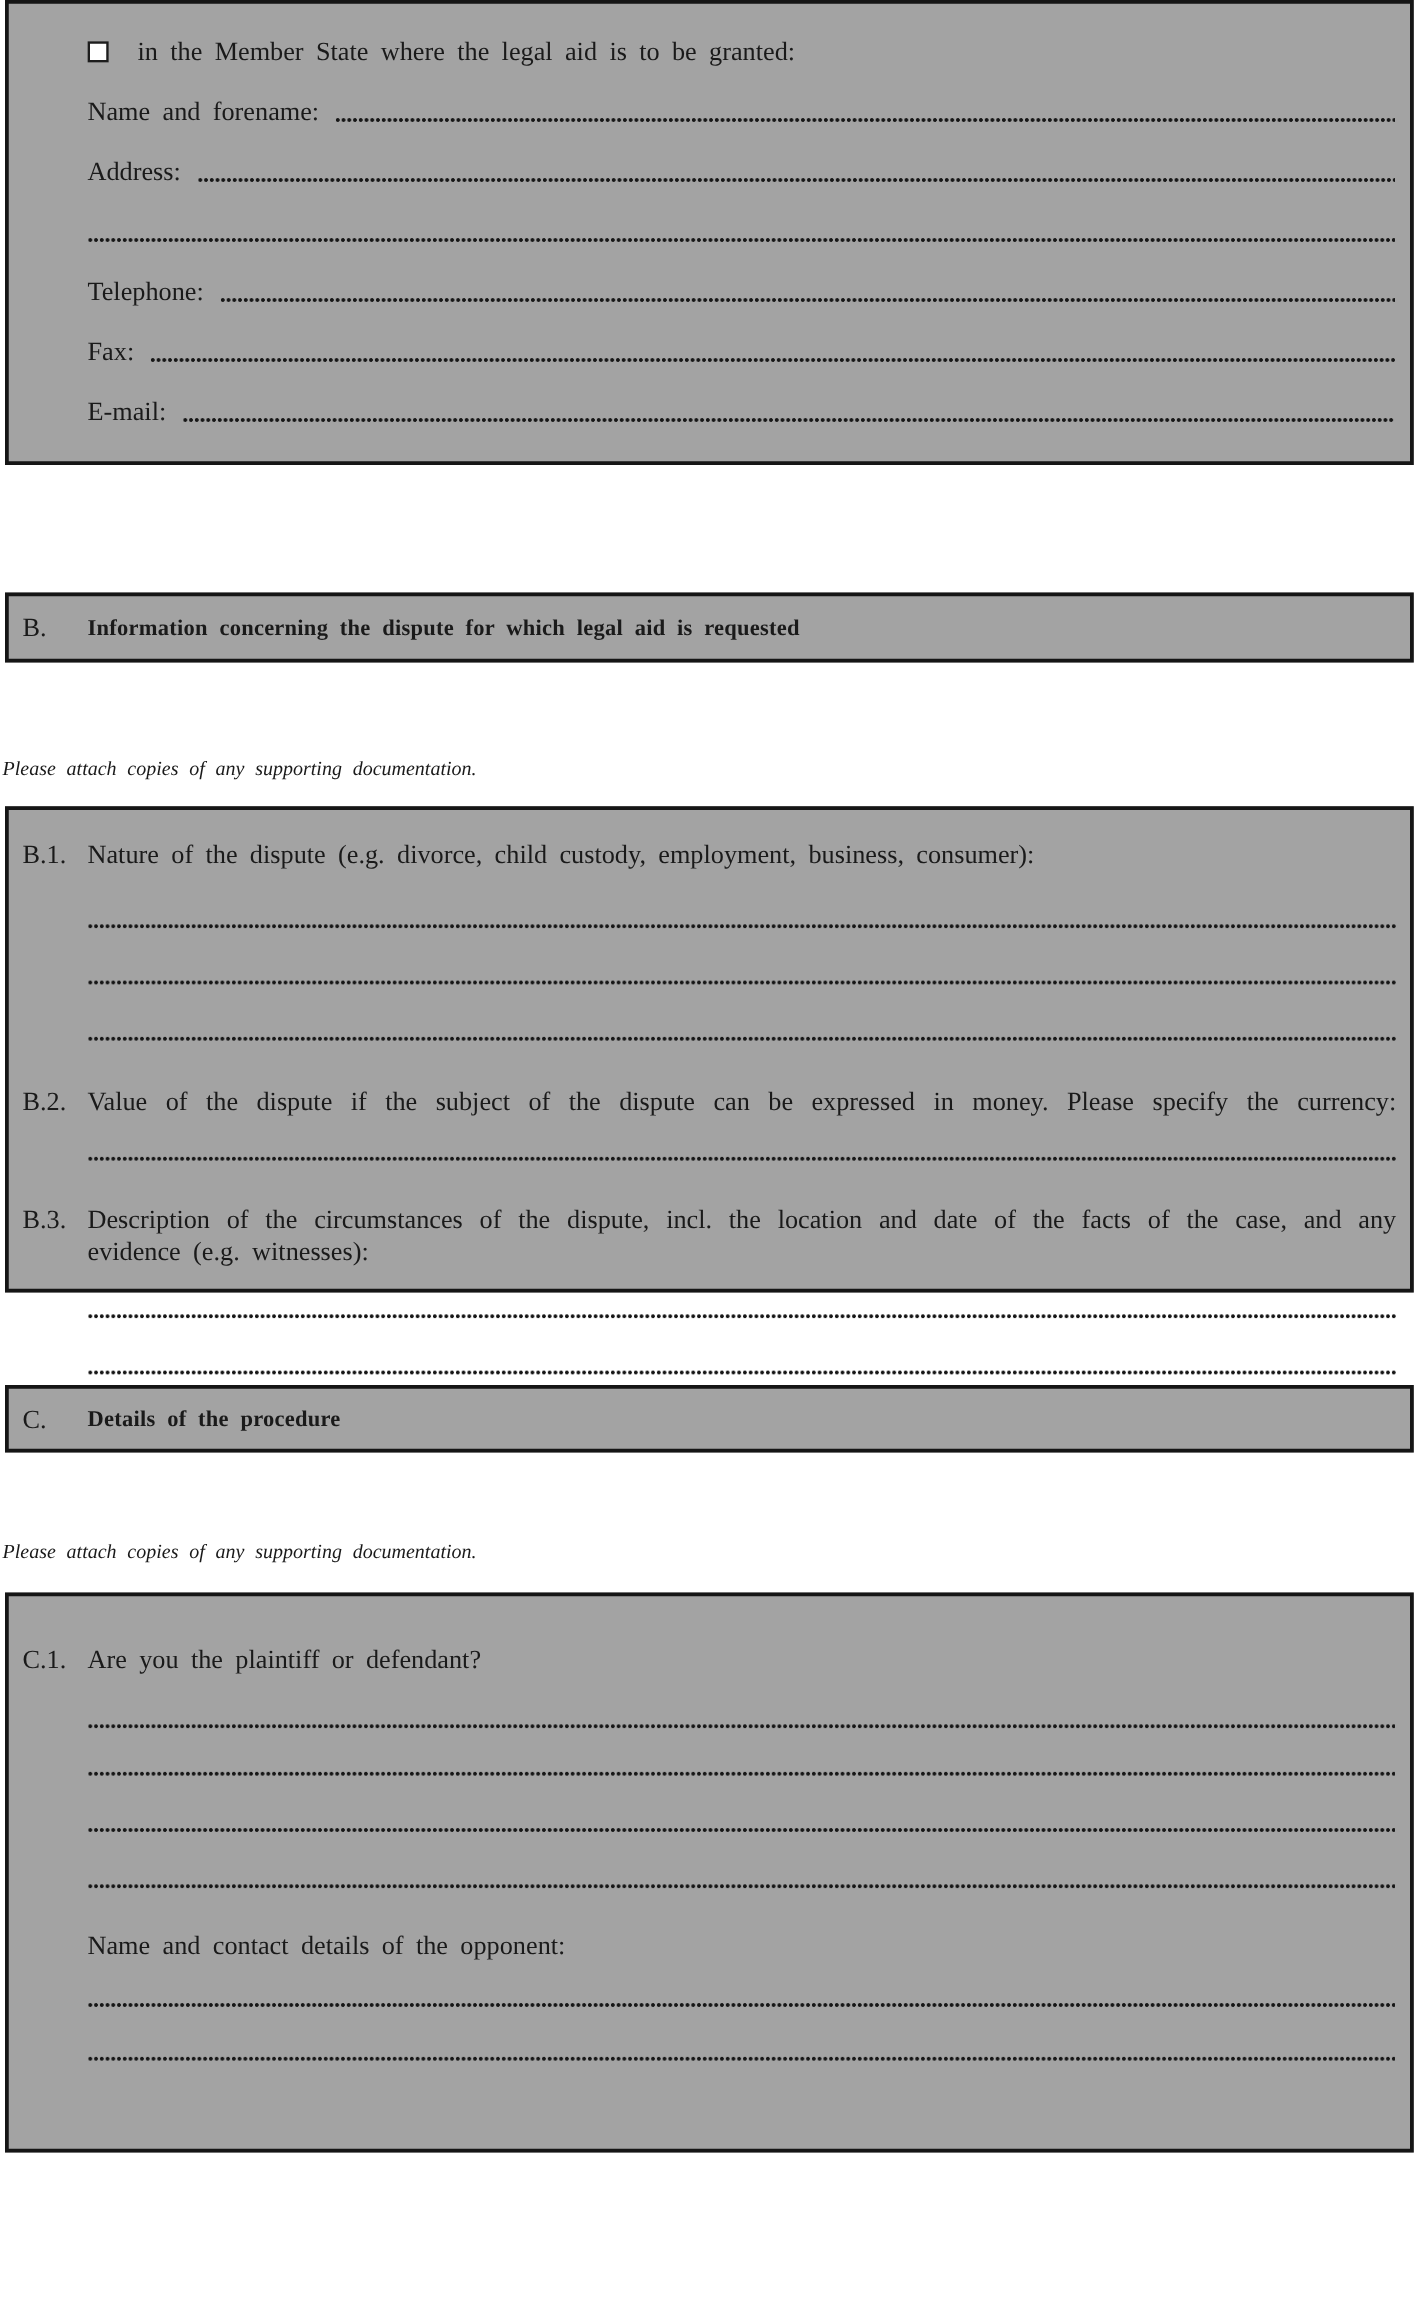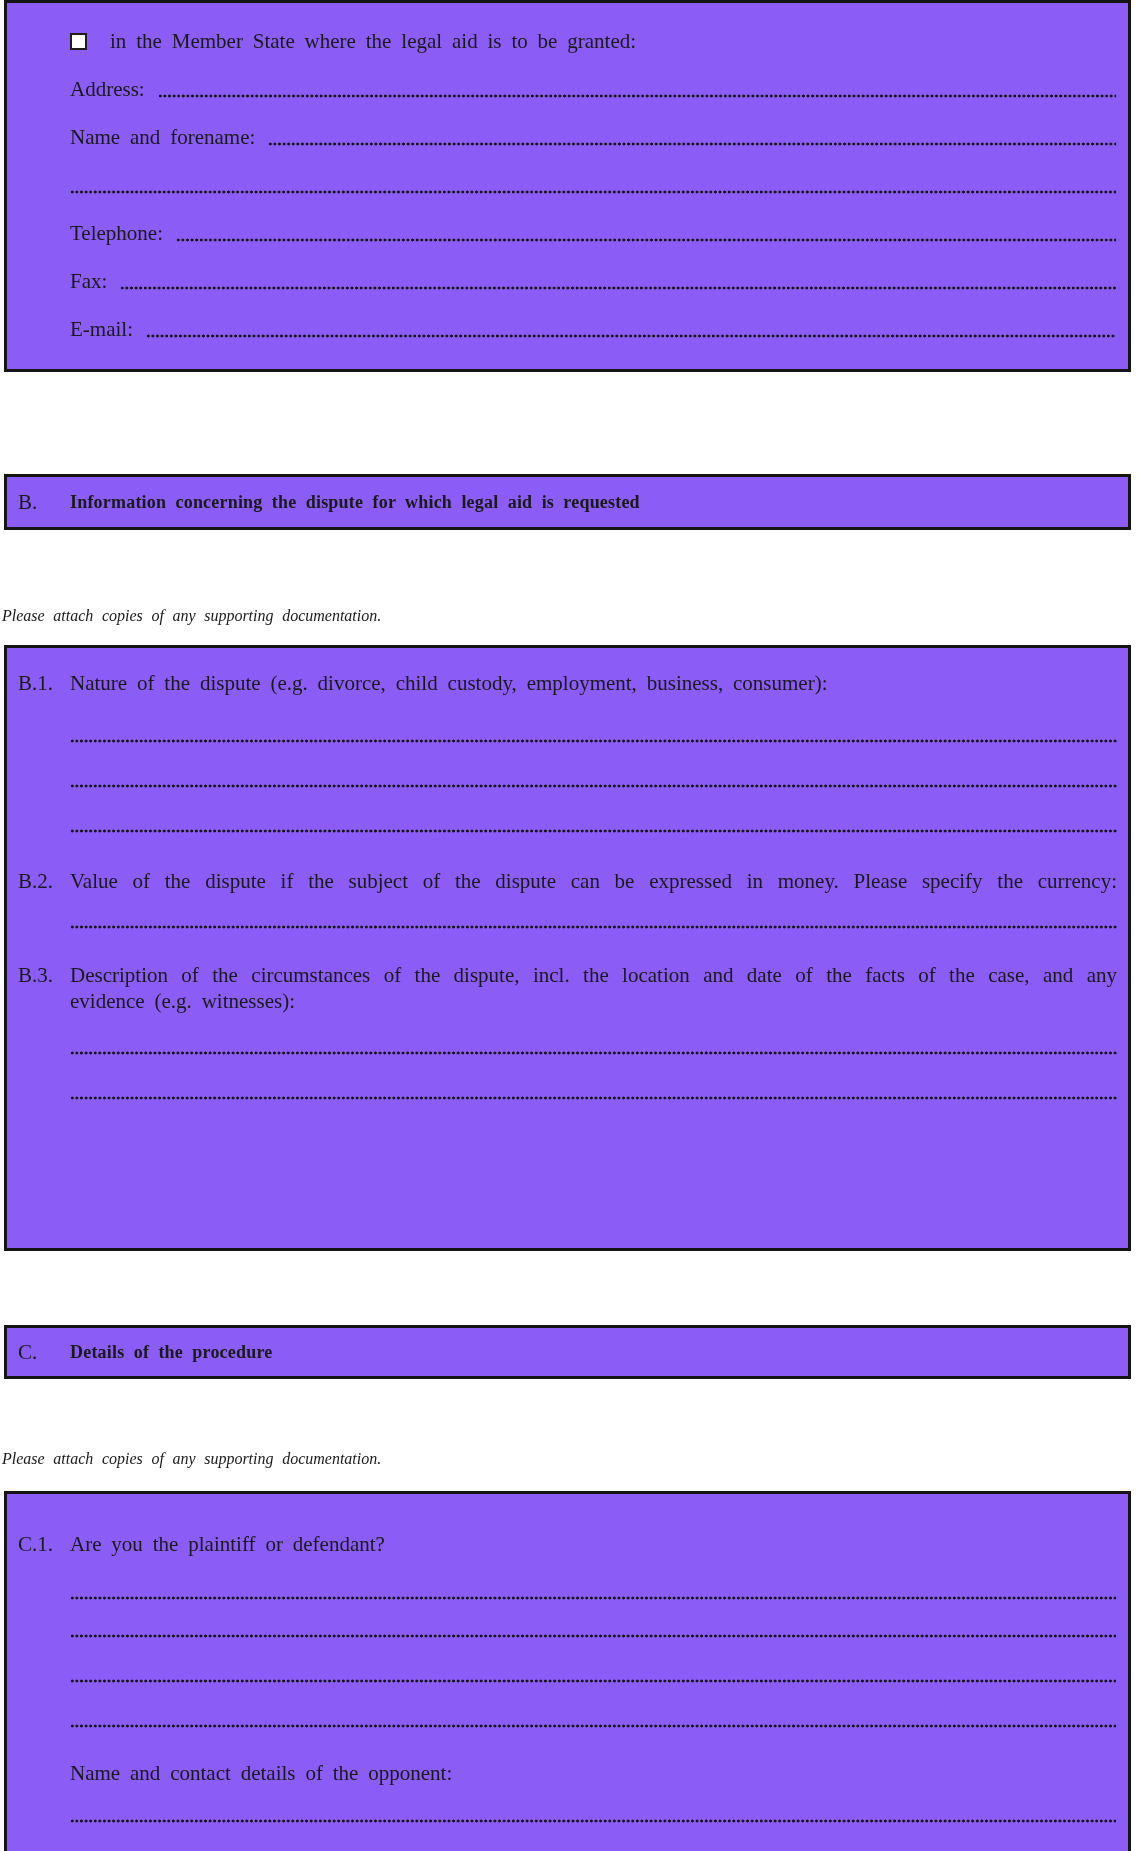--- a/index.html
+++ b/index.html
@@ -12,21 +12,21 @@
     font-size: 21px;
     color: #1a1a1a;
     word-spacing: 0.22em;
     overflow: hidden;
   }
 
   .box {
     margin-left: 4px;
     width: 1127px;
     border: 3px solid #151515;
-    background: #8b5cf6;
+    background: #a3a3a3;
   }
 
   
   #box-a {
     height: 372px;
     padding: 25px 12px 0 63px;
   }
   .row {
     display: flex;
     height: 26px;
@@ -71,21 +71,21 @@
   .note {
     font-style: italic;
     font-size: 16px;
     line-height: 26px;
     margin-left: 2px;
   }
   #note-b { margin-top: 73px; }
   #note-c { margin-top: 67px; }
 
   
-  #box-b { margin-top: 16px; height: 606px; padding: 0 11px 0 11px; }
+  #box-b { margin-top: 16px; height: 389px; padding: 0 11px 0 11px; }
   #box-c { margin-top: 19px; height: 448px; padding: 12px 12px 0 11px; }
 
   .item { display: flex; }
   .item .num  { width: 52px; flex: none; line-height: 26px; }
   .item .text { flex: 1; line-height: 26px; }
   .just      { text-align: justify; }
   .just-full { text-align: justify; text-align-last: justify; }
 
   .indent { margin-left: 52px; line-height: 26px; }
 
@@ -122,26 +122,26 @@
 <body>
 
 <div class="box" id="box-a">
 
   <div class="row">
     <span class="checkbox"></span>
     <span class="label">in the Member State where the legal aid is to be granted:</span>
   </div>
 
   <div class="row">
+    <span class="label">Name and forename:</span>
+    <span class="fill"></span>
+  </div>
+
+  <div class="row">
     <span class="label">Address:</span>
-    <span class="fill"></span>
-  </div>
-
-  <div class="row">
-    <span class="label">Name and forename:</span>
     <span class="fill"></span>
   </div>
 
   <div class="row">
     <span class="fill" style="margin-left:0;"></span>
   </div>
 
   <div class="row">
     <span class="label">Telephone:</span>
     <span class="fill"></span>

